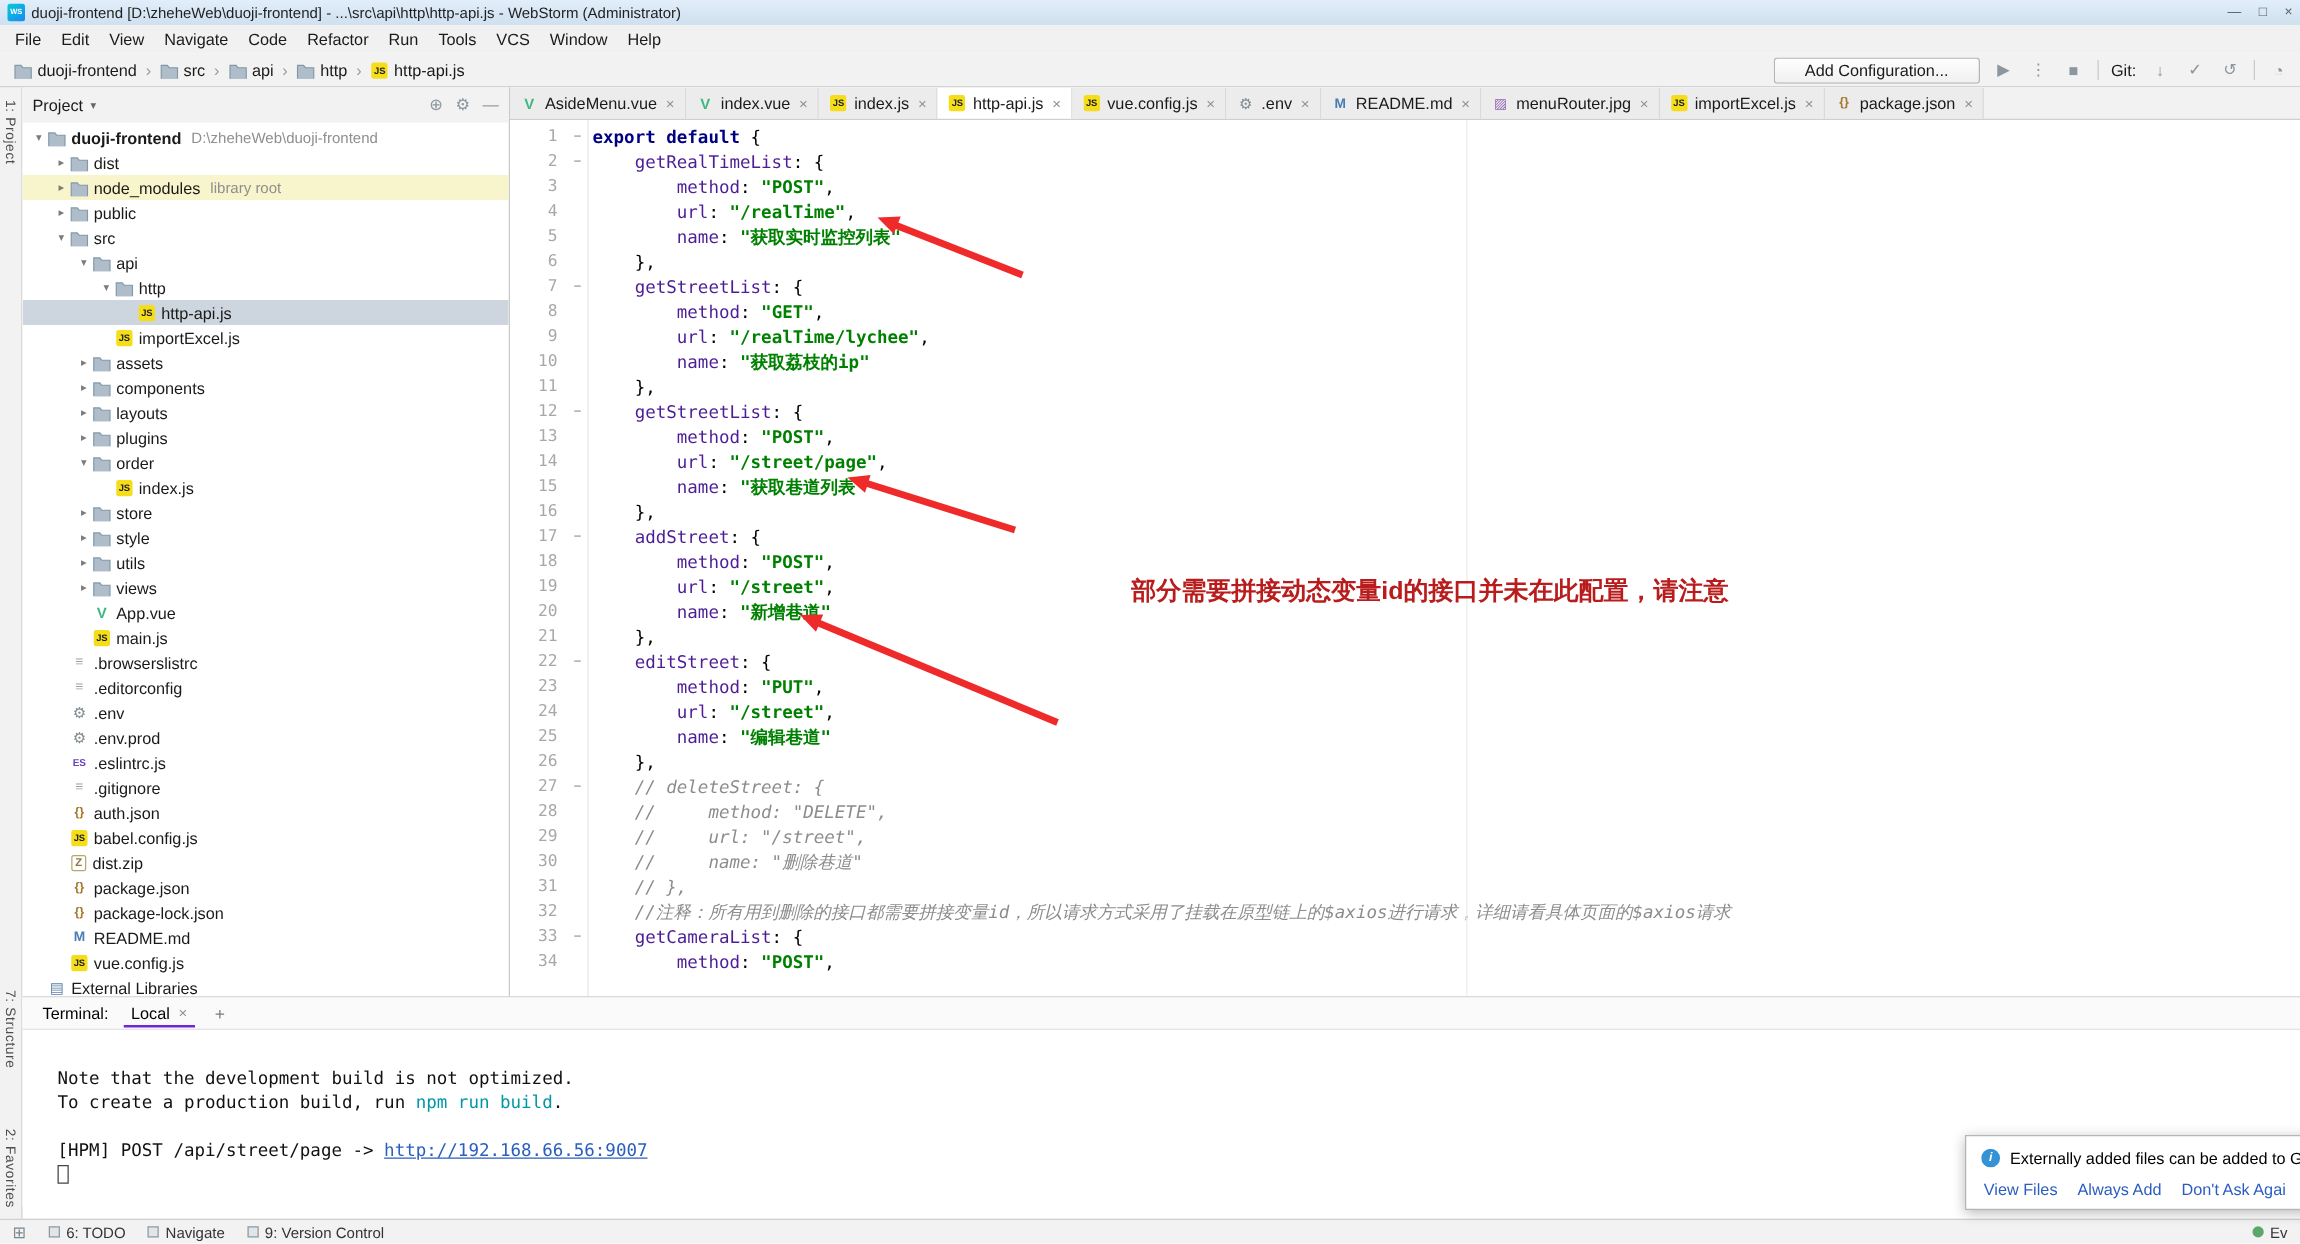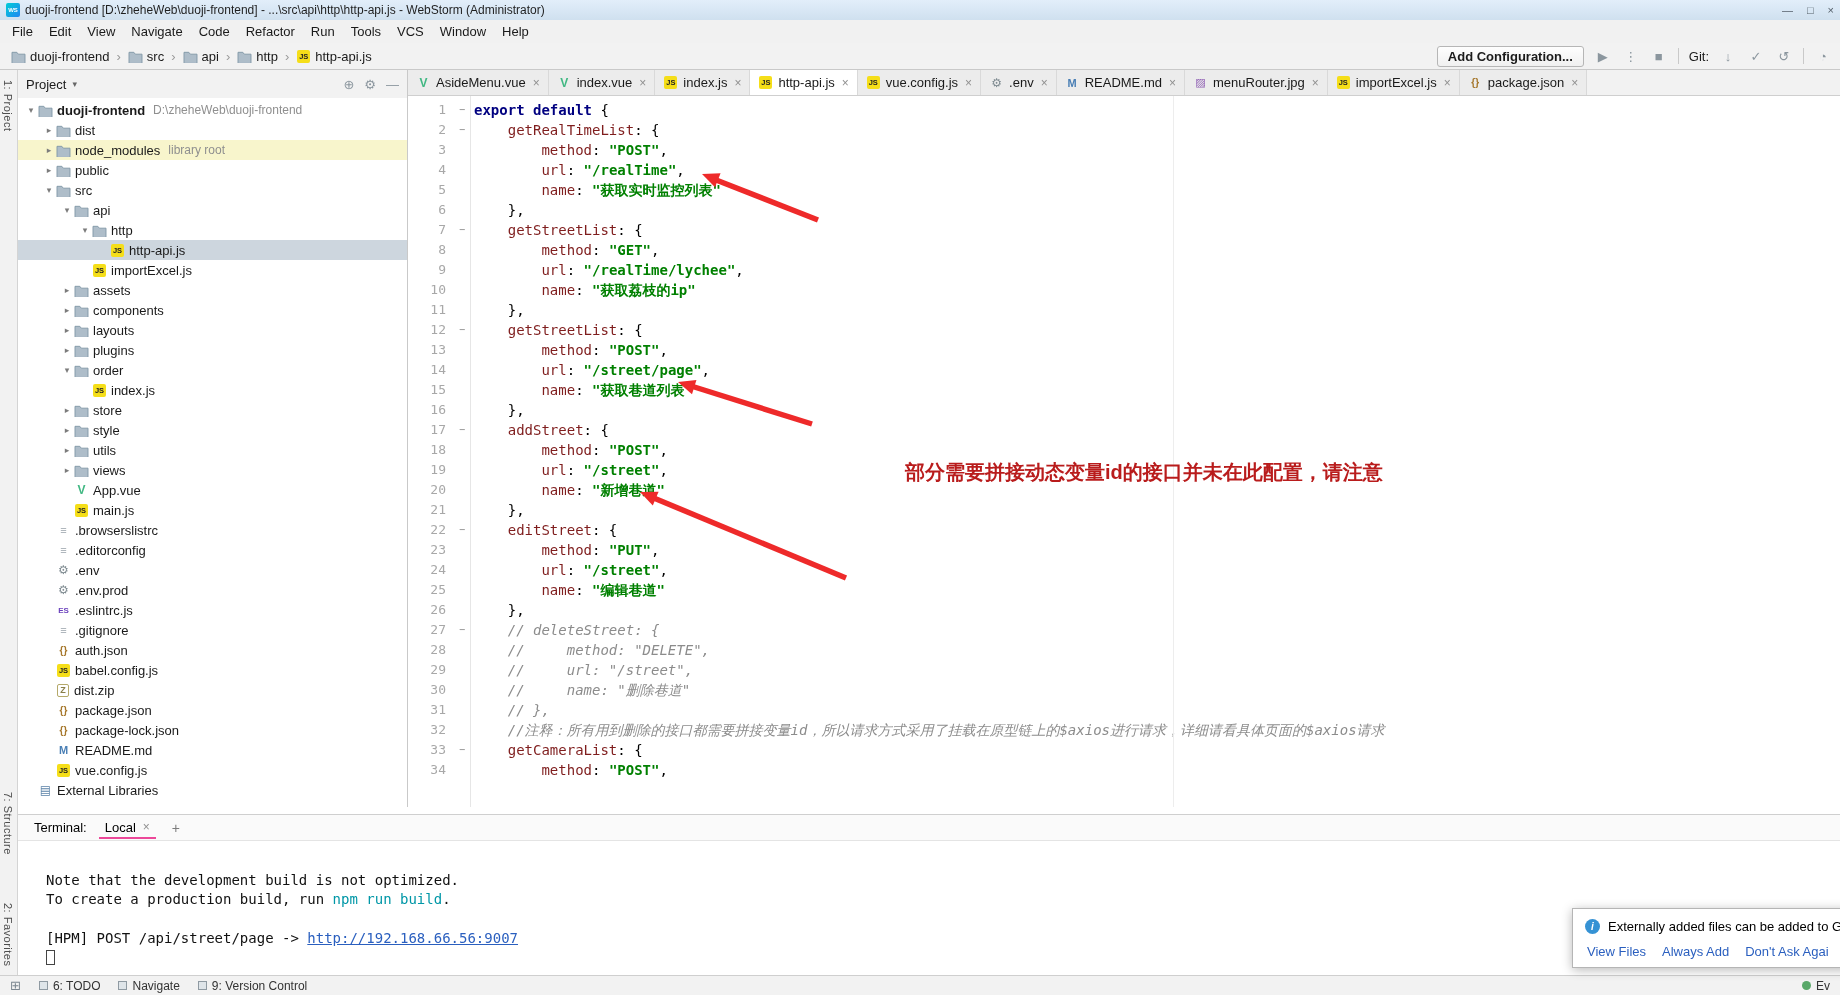--- a/index.html
+++ b/index.html
@@ -22,21 +22,21 @@
   .menu-item { padding:2px 8px; }
 
   
   .toolbar { position:absolute; left:0; top:43px; width:100%; height:27px; background:#f2f2f2;
     border-bottom:1px solid #c9c9c9; display:flex; align-items:center; padding:0 8px; font-size:13px; }
   .crumbs { display:flex; align-items:center; gap:3px; white-space:nowrap; }
   .crumb { display:flex; align-items:center; gap:4px; padding:1px 3px; color:#1a1a1a; }
   .crumb-sep { color:#9a9a9a; padding:0 1px; }
   .toolbar-right { margin-left:auto; display:flex; align-items:center; gap:10px; white-space:nowrap; overflow:hidden; }
   .btn { border:1px solid #b6b6b6; border-radius:3px; background:linear-gradient(#fefefe,#f0f0f0);
-    padding:2px 10px; font-size:13px; color:#1a1a1a;font-weight:bold; }
+    padding:2px 24px; font-size:13px; color:#1a1a1a; }
   .tb-ico { color:#8b969e; font-size:13px; width:18px; text-align:center; }
   .tb-div { width:1px; height:16px; background:#c9c9c9; }
   .git-label { color:#1a1a1a; }
 
   
   .stripe { position:absolute; left:0; top:70px; bottom:20px; width:18px; background:#f2f2f2;
     border-right:1px solid #d4d4d4; }
   .vlabel { position:absolute; left:2px; writing-mode:vertical-rl; font-size:11px; color:#4d4d4d;
     letter-spacing:.5px; white-space:nowrap; }
 
@@ -81,36 +81,36 @@
   .tab.active { background:#ffffff; }
   .tab-close { color:#909090; font-size:12px; margin-left:2px; }
   .editor-body { position:relative; height:711px; padding-top:4px; font-family:"DejaVu Sans Mono","Liberation Mono",monospace; }
   .gutter-sep { position:absolute; left:62px; top:0; bottom:0; width:1px; background:#e6e6e6; }
   .margin-guide { position:absolute; left:765px; top:0; bottom:0; width:1px; background:#ededed; }
   .line { display:flex; height:20px; line-height:20px; }
   .num { width:46px; flex:none; text-align:right; padding-right:8px; color:#a8a8a8; font-size:13px; }
   .fold { width:16px; flex:none; text-align:center; color:#8a8a8a; font-size:10px; }
   .codetext { white-space:pre; font-size:14px; padding-left:4px; }
   .seg-k { color:#000080; font-weight:bold; }
-  .seg-p { color:#7f1d1d; }
+  .seg-p { color:#4c1d95; }
   .seg-s { color:#008000; font-weight:bold; }
   .seg-t { color:#000; }
   .seg-c { color:#8c8c8c; font-style:italic; }
 
   
   #annotations { position:absolute; left:0; top:0; pointer-events:none; z-index:40; }
   .red-note { position:absolute; left:905px; top:459px; z-index:41; color:#b91c1c; font-size:20px;
     font-weight:bold; white-space:nowrap; }
 
   
-  .terminal { position:absolute; left:18px; top:814px; right:0; height:168px; background:#fff;
+  .terminal { position:absolute; left:18px; top:797px; right:0; height:168px; background:#fff;
     border-top:1px solid #cfcfcf; }
   .terminal-header { height:26px; display:flex; align-items:center; gap:12px; padding-left:16px;
     font-size:13px; border-bottom:1px solid #e4e4e4; background:#fafafa; }
-  .term-tab { display:flex; gap:5px; padding:3px 6px 2px 6px; border-bottom:2px solid #ec4899; }
+  .term-tab { display:flex; gap:5px; padding:3px 6px 2px 6px; border-bottom:2px solid #6d28d9; }
   .term-add { color:#7c7c7c; font-size:14px; padding:0 4px; }
   .terminal-body { padding:10px 0 0 28px; font-family:"DejaVu Sans Mono","Liberation Mono",monospace;
     font-size:14px; line-height:19.5px; color:#111; }
   .tline { white-space:pre; }
   .term-cmd { color:#0097a7; }
   .term-link { color:#2a5fbf; text-decoration:underline; }
   .cursor { display:inline-block; width:9px; height:15px; border:1px solid #444; vertical-align:-2px; }
 
   
   .notification { position:absolute; left:1572px; top:908px; width:300px; background:#fff;

